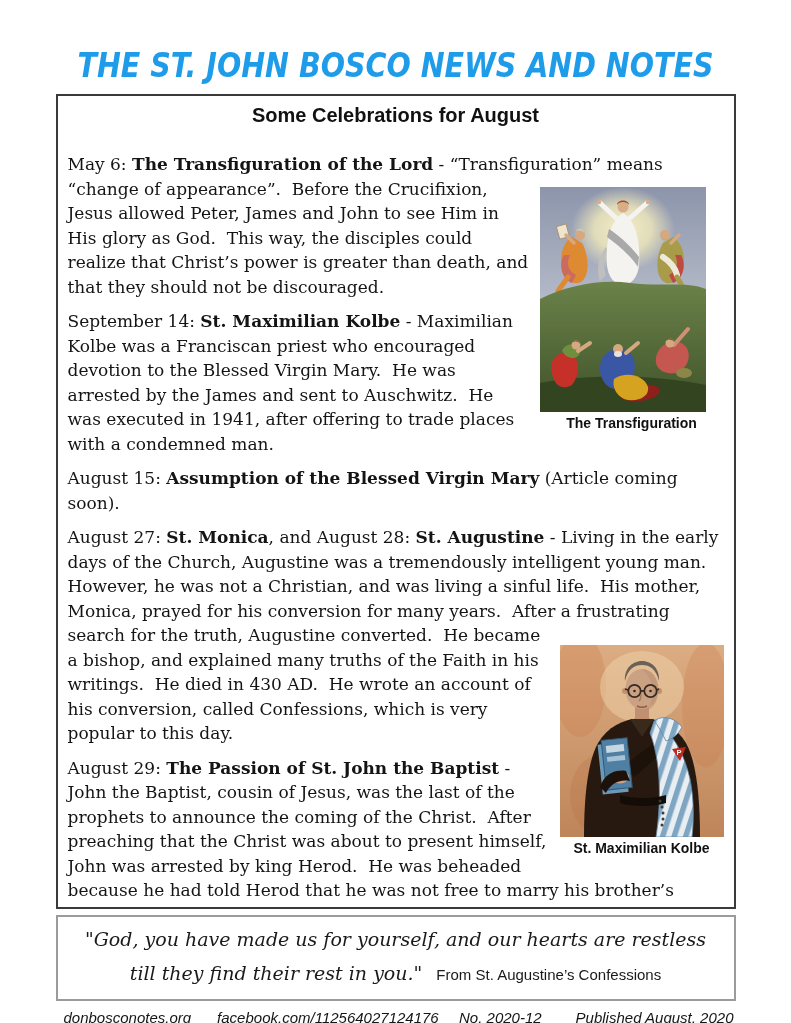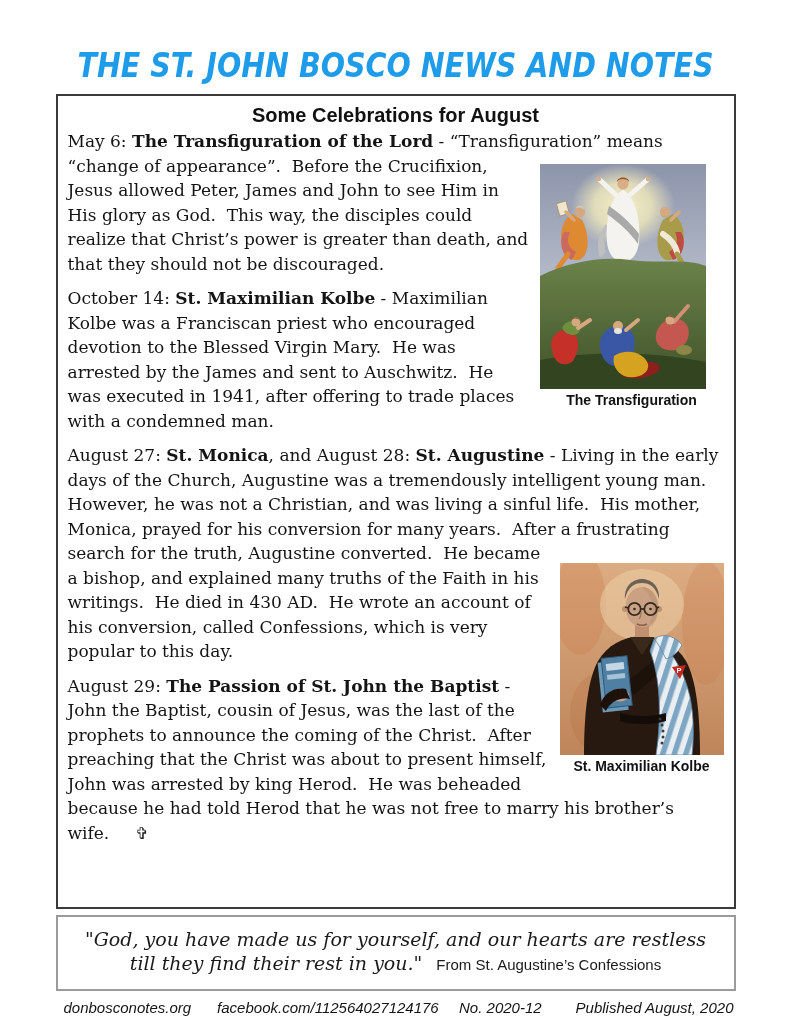--- a/index.html
+++ b/index.html
@@ -11,21 +11,21 @@
     margin:44px auto 8px;text-align:center;white-space:nowrap;
     font-family:"DejaVu Sans",sans-serif;font-weight:bold;font-style:italic;
     font-size:34px;line-height:42px;color:#1f9ce9;transform:scaleX(.84);
     transform-origin:50% 50%;letter-spacing:0px;
   }
   .main-box{
     width:680px;height:815px;margin:0 auto;border:2px solid #3a3a3a;
     box-sizing:border-box;padding:4px 10px 6px;overflow:hidden;background:#fff;
   }
   .section-heading{
-    margin:2px 0 1px;text-align:center;font-family:"Liberation Sans",sans-serif;
+    margin:2px 0 24px;text-align:center;font-family:"Liberation Sans",sans-serif;
     font-weight:bold;font-size:20px;line-height:26px;color:#111;
   }
   .main-box p{
     margin:0 0 10px;font-family:"DejaVu Serif",serif;font-size:17px;
     line-height:24.5px;color:#141414;white-space:pre-wrap;text-align:left;
   }
   .b{font-weight:bold;margin-top:20px;}
   .i{}
   .cross{padding-left:26px;font-size:16px;color:#222;}
   .pusher{float:right;clear:right;width:0;}
@@ -43,21 +43,21 @@
     font-weight:bold;font-size:14px;line-height:18px;color:#111;
   }
   .quote-box{
     width:680px;margin:6px auto 0;border:2px solid #9b9b9b;box-sizing:border-box;
     padding:10px 8px 12px;text-align:center;background:#fff;
   }
   .quote-line{
     font-family:"DejaVu Serif",serif;font-style:italic;font-size:19px;
     line-height:24px;color:#1a1a1a;
   }
-  .quote-line2{}
+  .quote-line2{margin-top:10px;}
   .quote-attr{
     font-family:"Liberation Sans",sans-serif;font-style:normal;font-size:15px;
     color:#1a1a1a;margin-left:14px;
   }
   .footer{
     width:680px;margin:8px auto 0;display:flex;align-items:baseline;
     font-family:"Liberation Sans",sans-serif;font-style:italic;font-size:15px;
     color:#151515;padding:0 2px 0 8px;box-sizing:border-box;
   }
   .footer .f2{margin-left:26px;}
@@ -143,22 +143,23 @@
             <path d="M-12,8 C-8,-8 10,-12 18,-2 C24,6 20,20 8,24 C-4,26 -14,20 -12,8 Z" fill="#c4574f"></path>
             <ellipse cx="16" cy="24" rx="8" ry="5" fill="#8c8748"></ellipse>
             <path d="M6,-4 L20,-20" stroke="#cf9076" stroke-width="4" stroke-linecap="round"></path>
             <circle cx="2" cy="-6" r="4.5" fill="#d5a87f"></circle>
             <path d="M-2,-8 C-1,-12 6,-11 6,-7 C4,-10 0,-10 -2,-8 Z" fill="#6b4526"></path>
           </g>
         </svg>
         <span class="figcap">The Transfiguration</span>
       </span><span>May 6: </span><span class="b">The Transfiguration of the Lord</span><span> - “Transfiguration” means “change of appearance”.  Before the Crucifixion, Jesus allowed Peter, James and John to see Him in His glory as God.  This way, the disciples could realize that Christ’s power is greater than death, and that they should not be discouraged.</span></p>
 
-  <p><span>October 14: </span><span class="b">St. Maximilian Kolbe</span><span> - Maximilian Kolbe was a Franciscan priest who encouraged devotion to the Blessed Virgin Mary.  He was arrested by the James and sent to Auschwitz.  He was executed in 1941, after offering to trade places with a condemned man.</span></p>
-
+  <p><span>September 14: </span><span class="b">St. Maximilian Kolbe</span><span> - Maximilian Kolbe was a Franciscan priest who encouraged devotion to the Blessed Virgin Mary.  He was arrested by the James and sent to Auschwitz.  He was executed in 1941, after offering to trade places with a condemned man.</span></p>
+
+  <p><span>August 15: </span><span class="b">Assumption of the Blessed Virgin Mary</span><span> (Article coming soon).</span></p>
 
   <p><span class="pusher push-b"></span><span class="fig fig-b">
         <svg width="164" height="192" viewBox="0 0 164 192">
           <defs>
             <linearGradient id="kbg" x1="0" y1="0" x2="0" y2="1">
               <stop offset="0" stop-color="#dcac82"></stop>
               <stop offset="1" stop-color="#bf855a"></stop>
             </linearGradient>
             <pattern id="kstripes" width="11" height="11" patternUnits="userSpaceOnUse" patternTransform="rotate(18)">
               <rect width="11" height="11" fill="#e9eef3"></rect>

